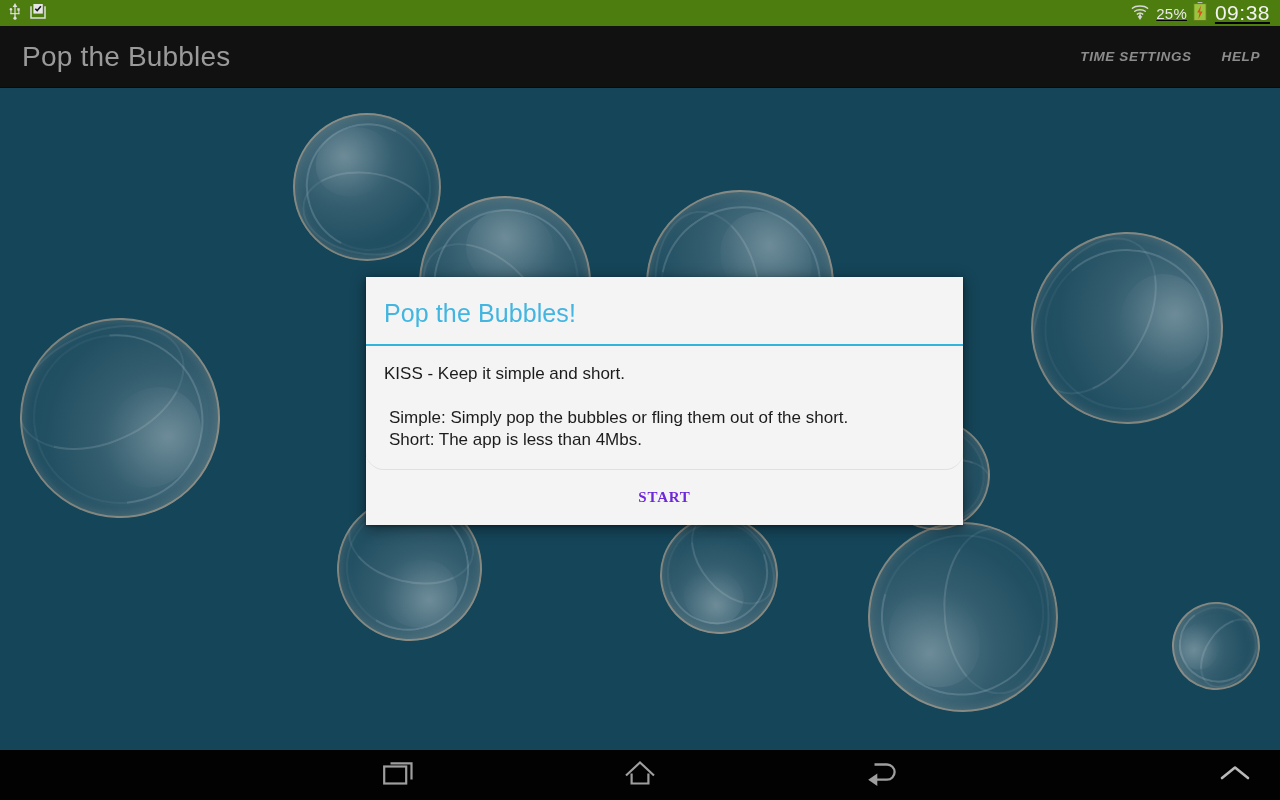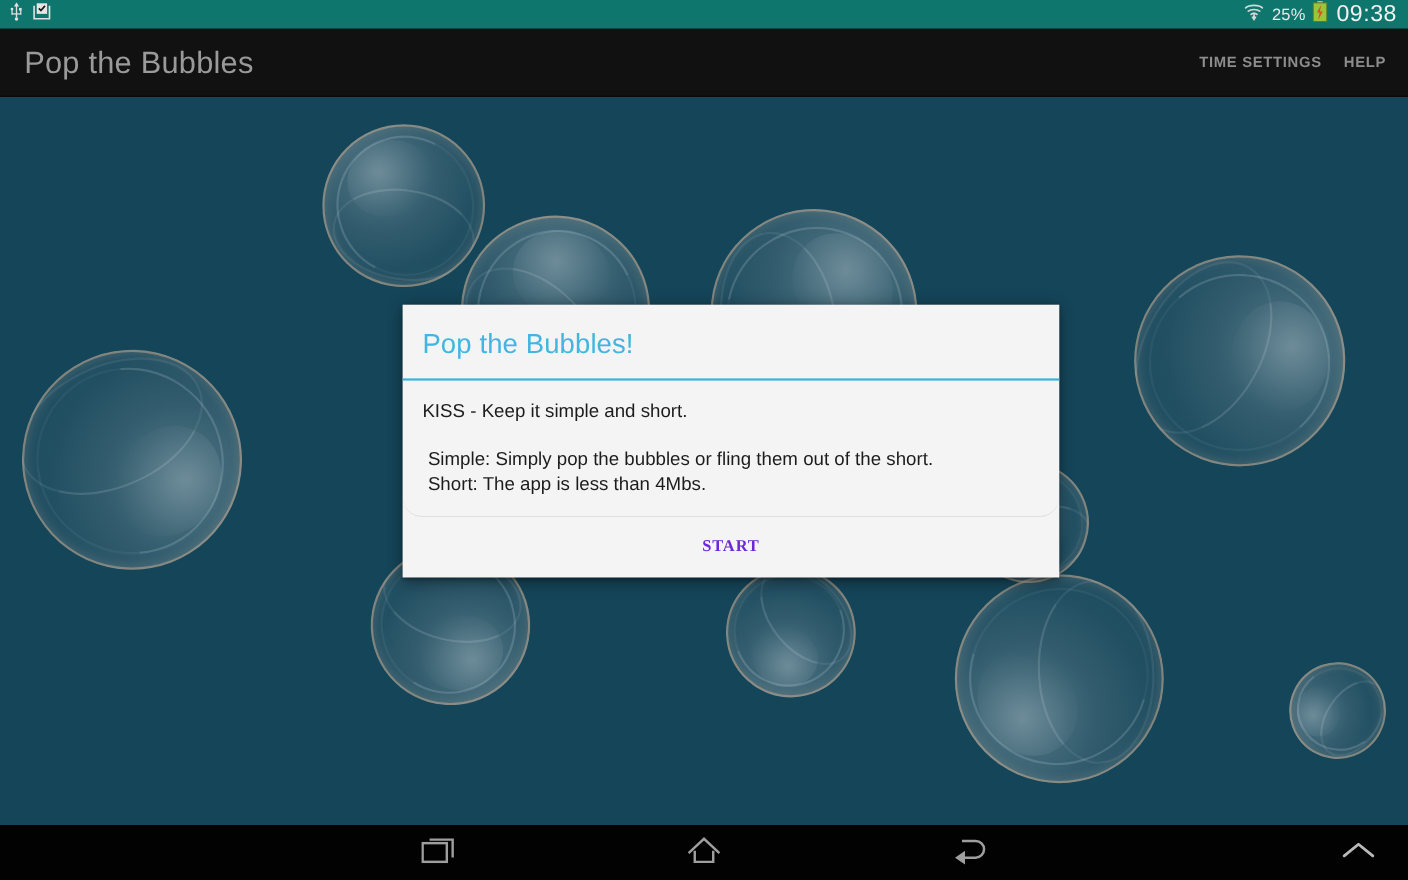--- a/index.html
+++ b/index.html
@@ -69,21 +69,21 @@
     border-bottom: 1px solid #0a0a0a;
   }
 
   #app-title {
     color: #9a9a9a;
     font-size: 28px;
     font-weight: normal;
     letter-spacing: 0.2px;
   }
 
-  .ab-actions { display: flex; align-items: center; gap: 16px; }
+  .ab-actions { display: flex; align-items: center; gap: 26px; font-style: italic; }
   .ab-action {
     color: #8c8c8c;
     font-size: 13.5px;
     letter-spacing: 0.6px;
     font-weight: bold;
     cursor: pointer;
     padding: 6px 2px;
   }
 
   
@@ -227,21 +227,21 @@
   #nav-recents { left: 340px; width: 120px; }
   #nav-home    { left: 580px; width: 120px; }
   #nav-back    { left: 822px; width: 120px; }
   #nav-expand  { left: 1200px; width: 70px; }
 </style>
 </head>
 <body>
 
 <div id="screen">
 
-  <div id="status-bar" style="background: #0f766e;">
+  <div id="status-bar" style="background: #4d7c0f; text-decoration: underline;">
     <div class="status-left">
       <span class="sb-icon">
         <svg width="14" height="17" viewBox="0 0 14 17">
           <g fill="#e0e0e0">
             <circle cx="7" cy="15.2" r="1.6"></circle>
             <rect x="6.4" y="3" width="1.2" height="11"></rect>
             <polygon points="7,0 9.3,4 4.7,4"></polygon>
             <rect x="2.4" y="6.6" width="1.1" height="4.6"></rect>
             <rect x="2.4" y="10.1" width="5.2" height="1.1"></rect>
             <circle cx="2.9" cy="6.2" r="1.25"></circle>

